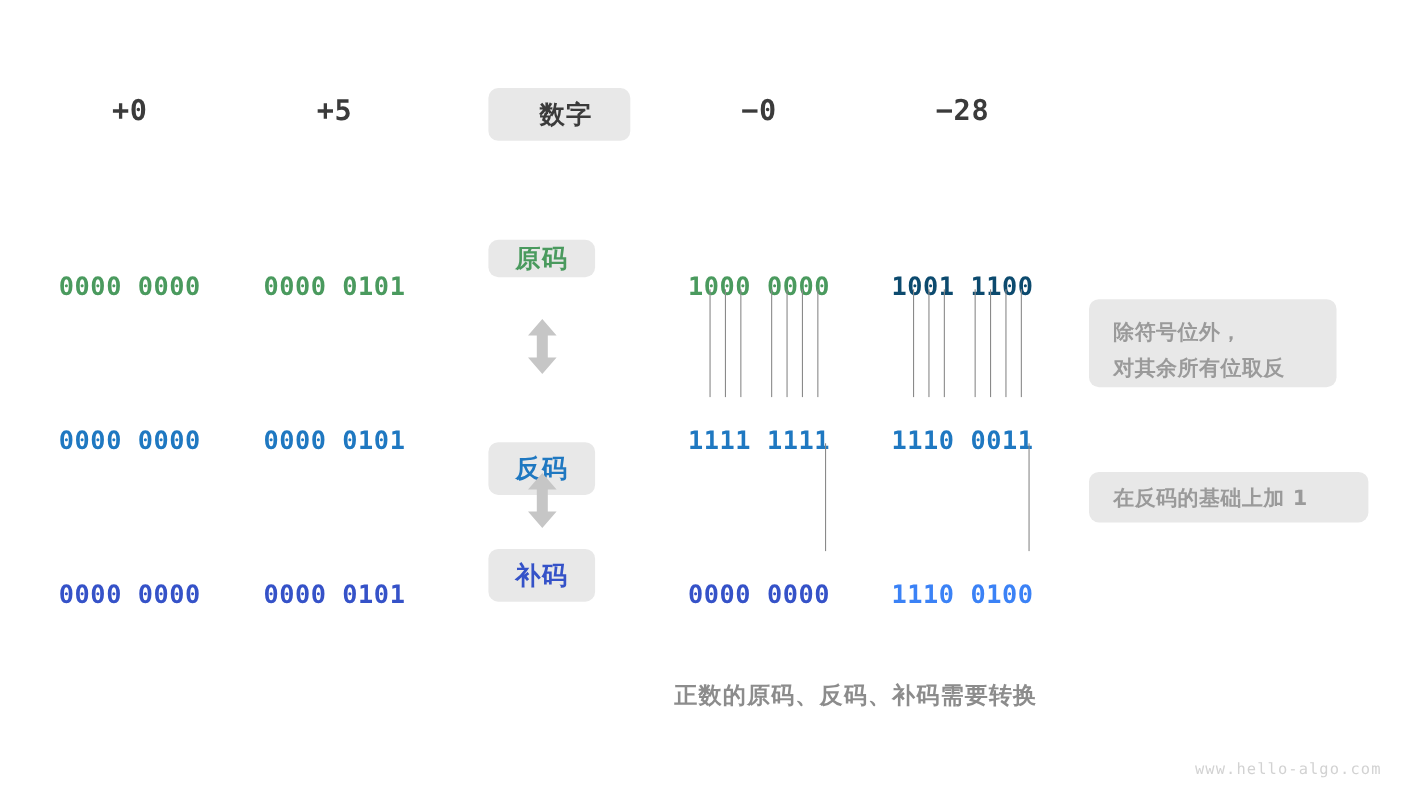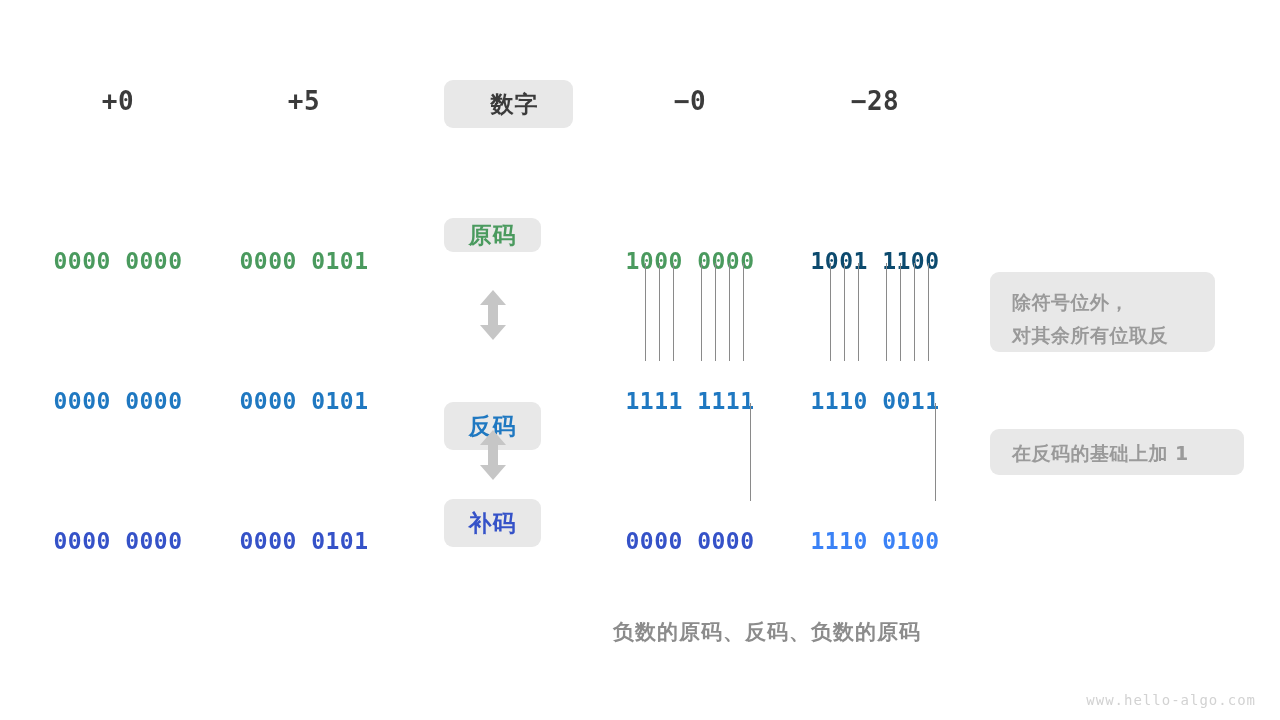--- a/index.html
+++ b/index.html
@@ -183,17 +183,17 @@
   <div class="note" style="left:990px; top:272px; width:225px; height:80px;">
     <span class="note-line">除符号位外，</span>
     <span class="note-line">对其余所有位取反</span>
   </div>
 
   <div class="note" style="left:990px; top:429px; width:254px; height:46px; padding-top:8px;">
     <span class="note-line">在反码的基础上加 1</span>
   </div>
 
 
-  <div class="caption" style="left:613px; top:618px;">负数的原码、反码、负数的原码</div>
+  <div class="caption" style="left:613px; top:618px;">正数的原码、反码、补码需要转换</div>
 
   <div class="watermark">www.hello-algo.com</div>
 
 </div>
 
 </body></html>

